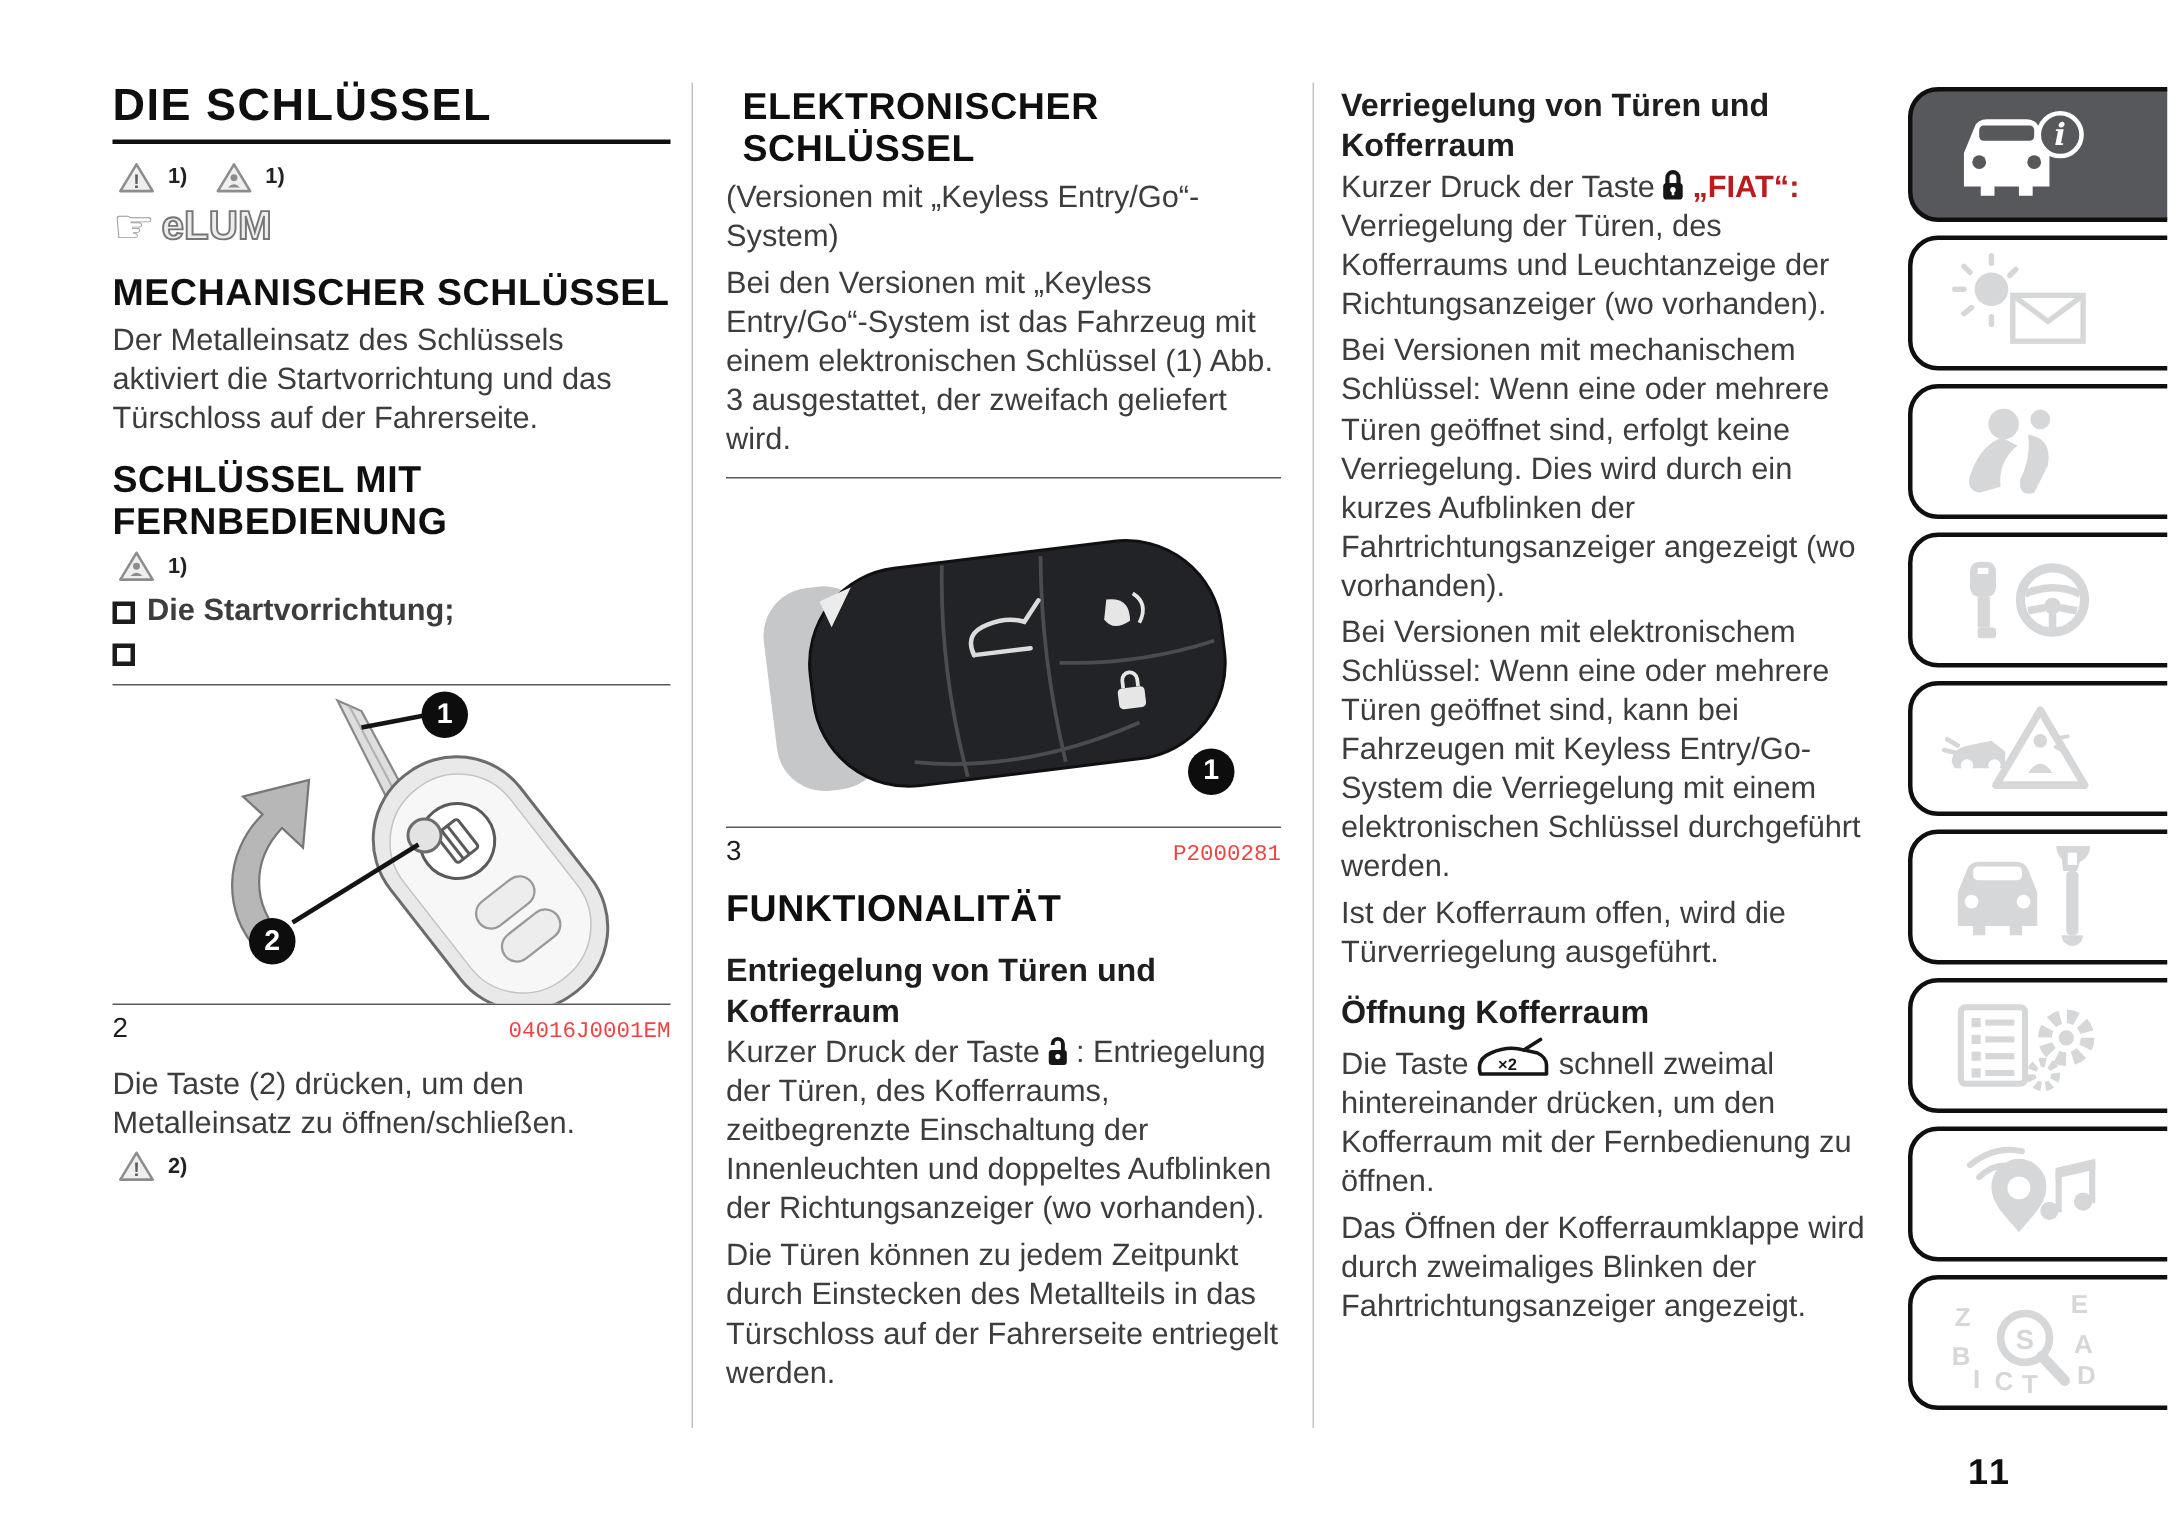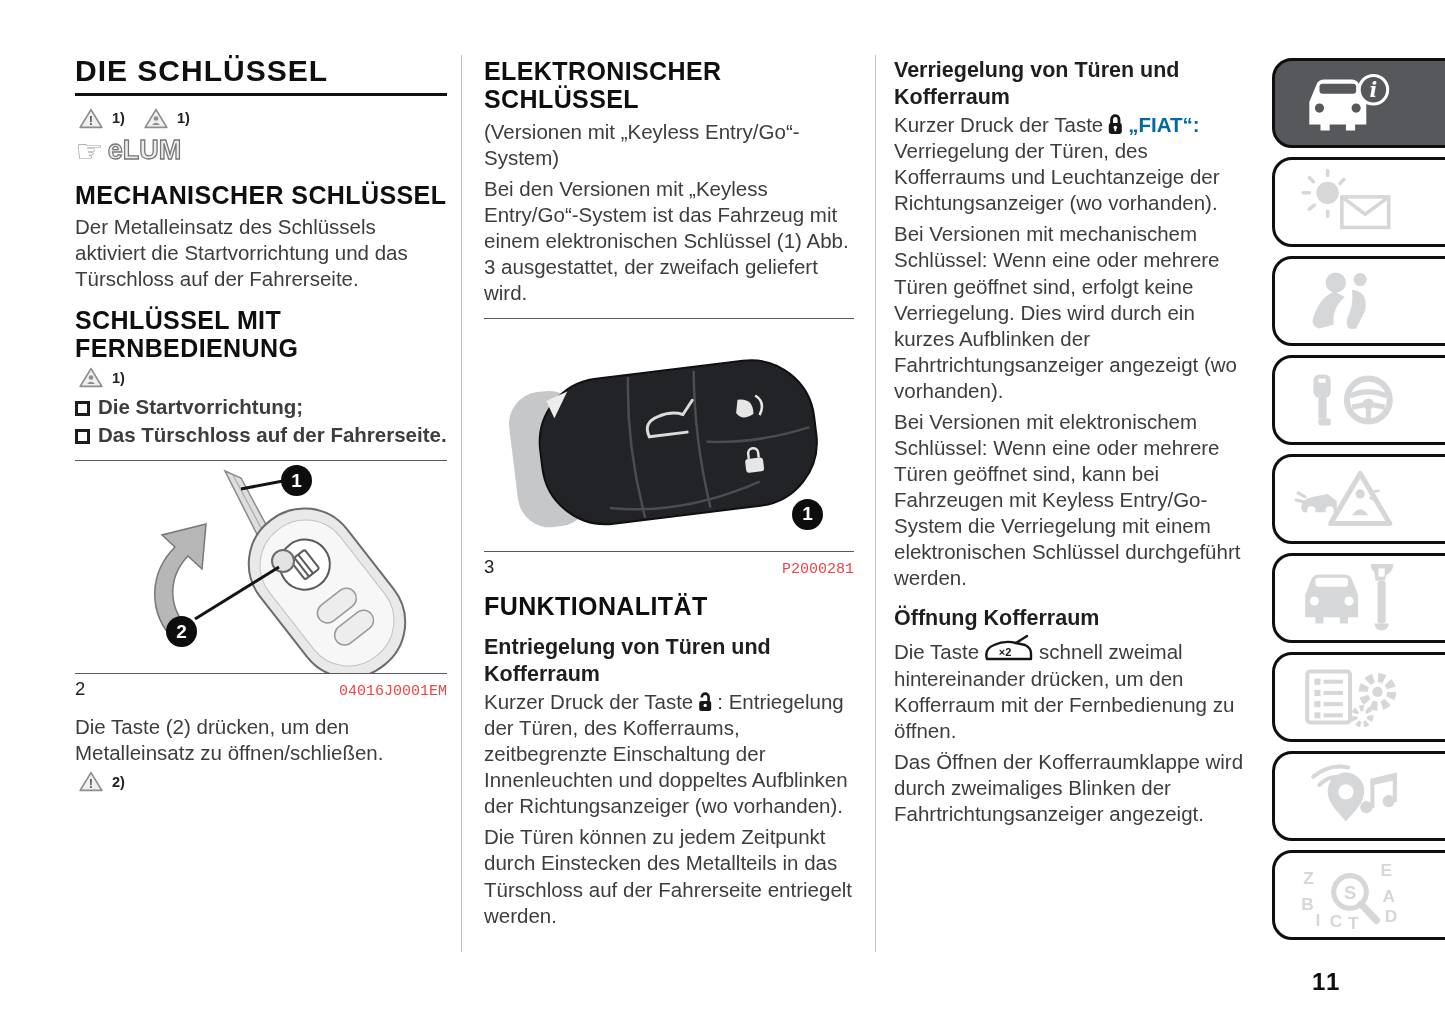--- a/index.html
+++ b/index.html
@@ -8,21 +8,21 @@
   .col{position:absolute;top:55px;}
   .col1{left:75px;width:372px;}
   .col2{left:484px;width:370px;}
   .col3{left:894px;width:360px;}
   .vdiv{position:absolute;top:55px;height:897px;width:1px;background:#c3c3c3;}
   #vdiv1{left:461px;} #vdiv2{left:875px;}
 
   h1.title{margin:0;font-size:30px;line-height:1.05;font-weight:800;letter-spacing:1px;color:#0f0f0f;}
   .title-rule{height:3px;background:#0f0f0f;margin:6px 0 12px;}
   h2{margin:14px 0 5px;font-size:25px;line-height:1.13;font-weight:800;letter-spacing:.4px;color:#0f0f0f;}
-  .col h2:first-child{margin-top:2px;}
+  .col h2:first-child{margin-top:2px;margin-left:11px;}
   h3{margin:14px 0 2px;font-size:21.5px;line-height:1.24;font-weight:700;color:#1e1e1e;}
   .col3 h3:first-child{margin-top:2px;}
   p{margin:0 0 5px;font-size:20.5px;line-height:1.27;color:#3d3d3d;}
 
   .iconrow{display:flex;align-items:center;gap:5px;margin:4px 0 6px;}
   .refnum{font-size:14.5px;font-weight:700;color:#222;padding-right:10px;}
   .elumrow{display:flex;align-items:center;gap:4px;margin:2px 0 4px;}
   .hand-glyph{font-size:32px;line-height:1;color:#9a9a9a;}
   .elum{font-size:27px;font-weight:700;color:#ededed;-webkit-text-stroke:1.3px #777;}
 
@@ -33,21 +33,21 @@
   .fig{margin:12px 0 14px;}
   .fig-toprule{height:1px;background:#5a5a5a;}
   .figcanvas{position:relative;}
   .figcap{display:flex;justify-content:space-between;align-items:baseline;border-top:1px solid #5a5a5a;padding-top:4px;}
   .fignum{font-size:18.5px;color:#1e1e1e;}
   .figcode{font-size:15px;color:#ef4444;font-family:Liberation Mono, monospace;}
   .callout{position:absolute;width:31px;height:31px;border-radius:50%;background:#0d0d0d;color:#fff;
            font-size:19px;font-weight:800;display:flex;align-items:center;justify-content:center;}
 
   .inline-ic{display:inline-block;vertical-align:-3px;margin:0 4px;}
-  .bold{font-weight:700;color:#0369a1;}
+  .bold{font-weight:700;color:#b91c1c;}
 
   .sidebar{position:absolute;left:1272px;top:58px;width:212px;display:flex;flex-direction:column;gap:9px;}
   .tile{height:90px;border:3px solid #0f0f0f;border-radius:20px;background:#fff;
         display:flex;align-items:center;box-sizing:border-box;padding-left:18px;}
   .tile.active{background:#57585c;}
   .tile svg{width:112px;height:68px;}
 
   .pagenum{position:absolute;left:1312px;top:968px;font-size:24px;font-weight:800;color:#0f0f0f;letter-spacing:2px;}
 </style>
 </head>
@@ -89,21 +89,20 @@
           <path d="M8 17 q4-4.5 8 0 z" fill="#8d8d8d"></path>
         </svg>
       <span class="refnum">1)</span>
     </div>
     <div class="bullet">
       <span class="sq"></span>
       <p>Die Startvorrichtung;</p>
     </div>
     <div class="bullet">
       <span class="sq"></span>
-      <p>Das Türschloss auf der Fahrerseite.</p>
     </div>
 
     <div class="fig">
       <div class="fig-toprule"></div>
       <div class="figcanvas" style="height:212px;">
         <svg width="372" height="212" viewBox="0 0 372 212">
 
           <path d="M100 180 C72 152 74 112 100 86 L87 74 L131 63 L127 108 L113 95 C93 116 92 146 114 168 Z" fill="#b7b7b7" stroke="#777" stroke-width="1.5"></path>
 
           <polygon points="150,10 166,17 218,114 198,105" fill="#dedede" stroke="#8a8a8a" stroke-width="1.5"></polygon>
@@ -195,20 +194,21 @@
   <section class="col col3">
     <h3>Verriegelung von Türen und Kofferraum</h3>
     <p><span>Kurzer Druck der Taste</span><svg class="inline-ic" width="17" height="21" viewBox="0 0 17 21">
           <path d="M4.6 10 V5.4 a3.7 3.7 0 0 1 7.4 0 V10" fill="none" stroke="#161616" stroke-width="2.8"></path>
           <rect x="1.8" y="9" width="13" height="11" rx="2.4" fill="#161616"></rect>
           <circle cx="8.3" cy="13.5" r="1.8" fill="#fff"></circle>
           <rect x="7.5" y="14" width="1.7" height="3.2" fill="#fff"></rect>
         </svg><span class="bold">„FIAT“:</span> <span>Verriegelung der Türen, des Kofferraums und Leuchtanzeige der Richtungsanzeiger (wo vorhanden).</span></p>
     <p>Bei Versionen mit mechanischem Schlüssel: Wenn eine oder mehrere Türen geöffnet sind, erfolgt keine Verriegelung. Dies wird durch ein kurzes Aufblinken der Fahrtrichtungsanzeiger angezeigt (wo vorhanden).</p>
     <p>Bei Versionen mit elektronischem Schlüssel: Wenn eine oder mehrere Türen geöffnet sind, kann bei Fahrzeugen mit Keyless Entry/Go-System die Verriegelung mit einem elektronischen Schlüssel durchgeführt werden.</p>
+    <p>Ist der Kofferraum offen, wird die Türverriegelung ausgeführt.</p>
 
     <h3>Öffnung Kofferraum</h3>
     <p><span>Die Taste</span><svg class="inline-ic" style="vertical-align:-7px;" width="52" height="32" viewBox="0 0 52 32">
           <path d="M4 25 Q1 15 11 11 Q22 6 33 9 L42 11 Q48 14 48 19 L48 25 Z" fill="none" stroke="#161616" stroke-width="2.4" stroke-linejoin="round"></path>
           <path d="M33 9 L44 2" stroke="#161616" stroke-width="2.4" stroke-linecap="round"></path>
           <text x="22" y="22" text-anchor="middle" font-size="11" font-weight="bold" fill="#161616">×2</text>
         </svg><span>schnell zweimal hintereinander drücken, um den Kofferraum mit der Fernbedienung zu öffnen.</span></p>
     <p>Das Öffnen der Kofferraumklappe wird durch zweimaliges Blinken der Fahrtrichtungsanzeiger angezeigt.</p>
   </section>
 

